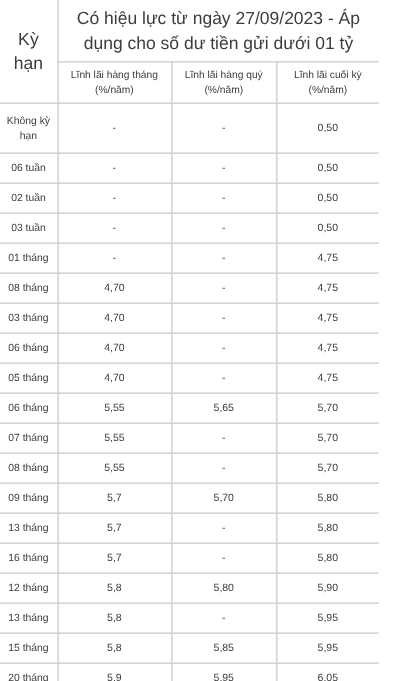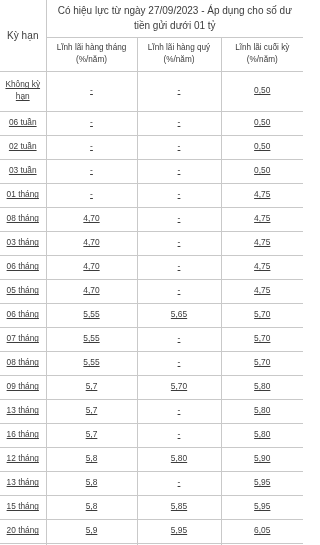--- a/index.html
+++ b/index.html
@@ -39,45 +39,45 @@
     color: #3c3c3c;
     background: #ffffff;
   }
 
   
   .rate-table tr > *:first-child { border-left: none; }
   .rate-table tr > *:last-child  { border-right: none; }
   .rate-table thead tr:first-child > * { border-top: none; }
 
   th.term-head {
-    font-size: 10px;
+    font-size: 14px;
     letter-spacing: .1px;
   }
   th.effective-head {
-    font-size: 10px;
+    font-size: 14px;
     padding: 4px 6px;
     line-height: 1.45;
   }
   th.sub-head {
     font-size: 8.2px;
     padding: 4px 3px;
     line-height: 1.5;
     margin-left: 20px;
   }
 
   tbody td.term-cell {
     font-size: 8.3px;
     padding: 3px 2px;
     line-height: 1.4;
   }
   tbody td.val-cell {
     font-size: 8.4px;
   }
 
-  tbody tr { height: 24px; text-decoration: underline; }
+  tbody tr { height: 24px; }
   tbody tr.tall { height: 40px; }
 </style>
 </head>
 <body>
 
 <table class="rate-table">
   <colgroup>
     <col class="c-term">
       <col class="c-month">
       <col class="c-quarter">

